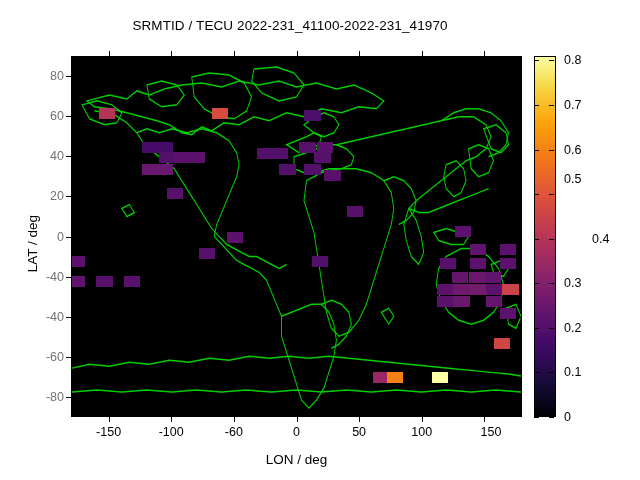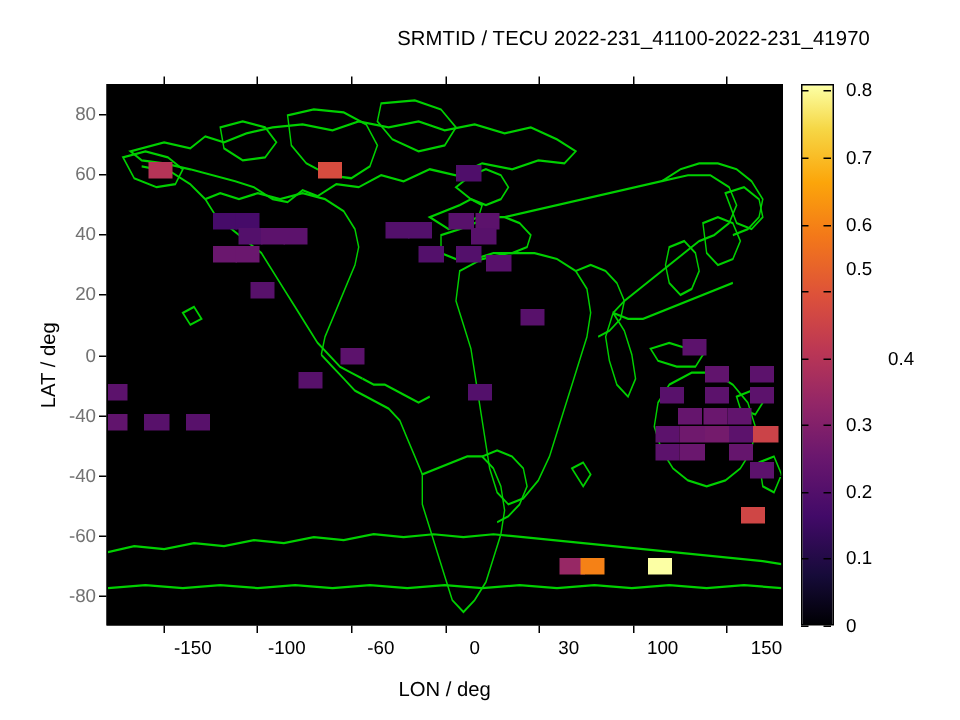--- a/index.html
+++ b/index.html
@@ -6,21 +6,21 @@
   body{
     width:640px;height:480px;background:#ffffff;
     font-family:"Liberation Sans","DejaVu Sans",sans-serif;
     color:#000;overflow:hidden;position:relative;
   }
   #figure{position:absolute;inset:0;}
 
   
   #chart-title{
     position:absolute;left:0;top:18px;width:580px;
-    text-align:right;font-size:13.5px;color:#000;
+    text-align:center;font-size:13.5px;color:#000;
     letter-spacing:.1px;white-space:nowrap;
   }
 
   
   #plot-frame{
     position:absolute;left:71px;top:56px;width:451px;height:361px;
     background:#000;border:1px solid #000;box-sizing:border-box;
     overflow:hidden;
   }
   #map-layer,#data-layer{position:absolute;inset:0;}
@@ -29,21 +29,21 @@
 
   
   .tick{position:absolute;background:#000;}
   .xtick{width:1px;height:5px;top:417px;}
   .xtick-in{width:1px;height:5px;top:51px;}
   .ytick{height:1px;width:5px;left:66px;}
   .ytick-in{height:1px;width:5px;left:517px;}
 
   .xlabel{
     position:absolute;top:425px;font-size:12.5px;
-    transform:translateX(-50%);white-space:nowrap;color:#000;margin-left:20px;
+    transform:translateX(-50%);white-space:nowrap;color:#000;
   }
   .ylabel{
     position:absolute;left:64px;font-size:12.5px;
     transform:translate(-100%,-50%);white-space:nowrap;color:#737373;
   }
 
   #x-axis-title{
     position:absolute;left:71px;width:451px;top:452px;
     text-align:center;font-size:13.5px;color:#000;
   }
@@ -197,21 +197,21 @@
       <div class="tick xtick-in" style="left: 171.222px;"></div>
       <div class="xlabel" style="left: 171.222px;">-100</div>
       <div class="tick xtick" style="left: 233.861px;"></div>
       <div class="tick xtick-in" style="left: 233.861px;"></div>
       <div class="xlabel" style="left: 233.861px;">-60</div>
       <div class="tick xtick" style="left: 296.5px;"></div>
       <div class="tick xtick-in" style="left: 296.5px;"></div>
       <div class="xlabel" style="left: 296.5px;">0</div>
       <div class="tick xtick" style="left: 359.139px;"></div>
       <div class="tick xtick-in" style="left: 359.139px;"></div>
-      <div class="xlabel" style="left: 359.139px;">30</div>
+      <div class="xlabel" style="left: 359.139px;">50</div>
       <div class="tick xtick" style="left: 421.778px;"></div>
       <div class="tick xtick-in" style="left: 421.778px;"></div>
       <div class="xlabel" style="left: 421.778px;">100</div>
       <div class="tick xtick" style="left: 484.417px;"></div>
       <div class="tick xtick-in" style="left: 484.417px;"></div>
       <div class="xlabel" style="left: 491px;">150</div>
       <div class="tick ytick" style="top: 76.0556px;"></div>
       <div class="tick ytick-in" style="top: 76.0556px;"></div>
       <div class="ylabel" style="top: 76.0556px;">80</div>
       <div class="tick ytick" style="top: 116.167px;"></div>

